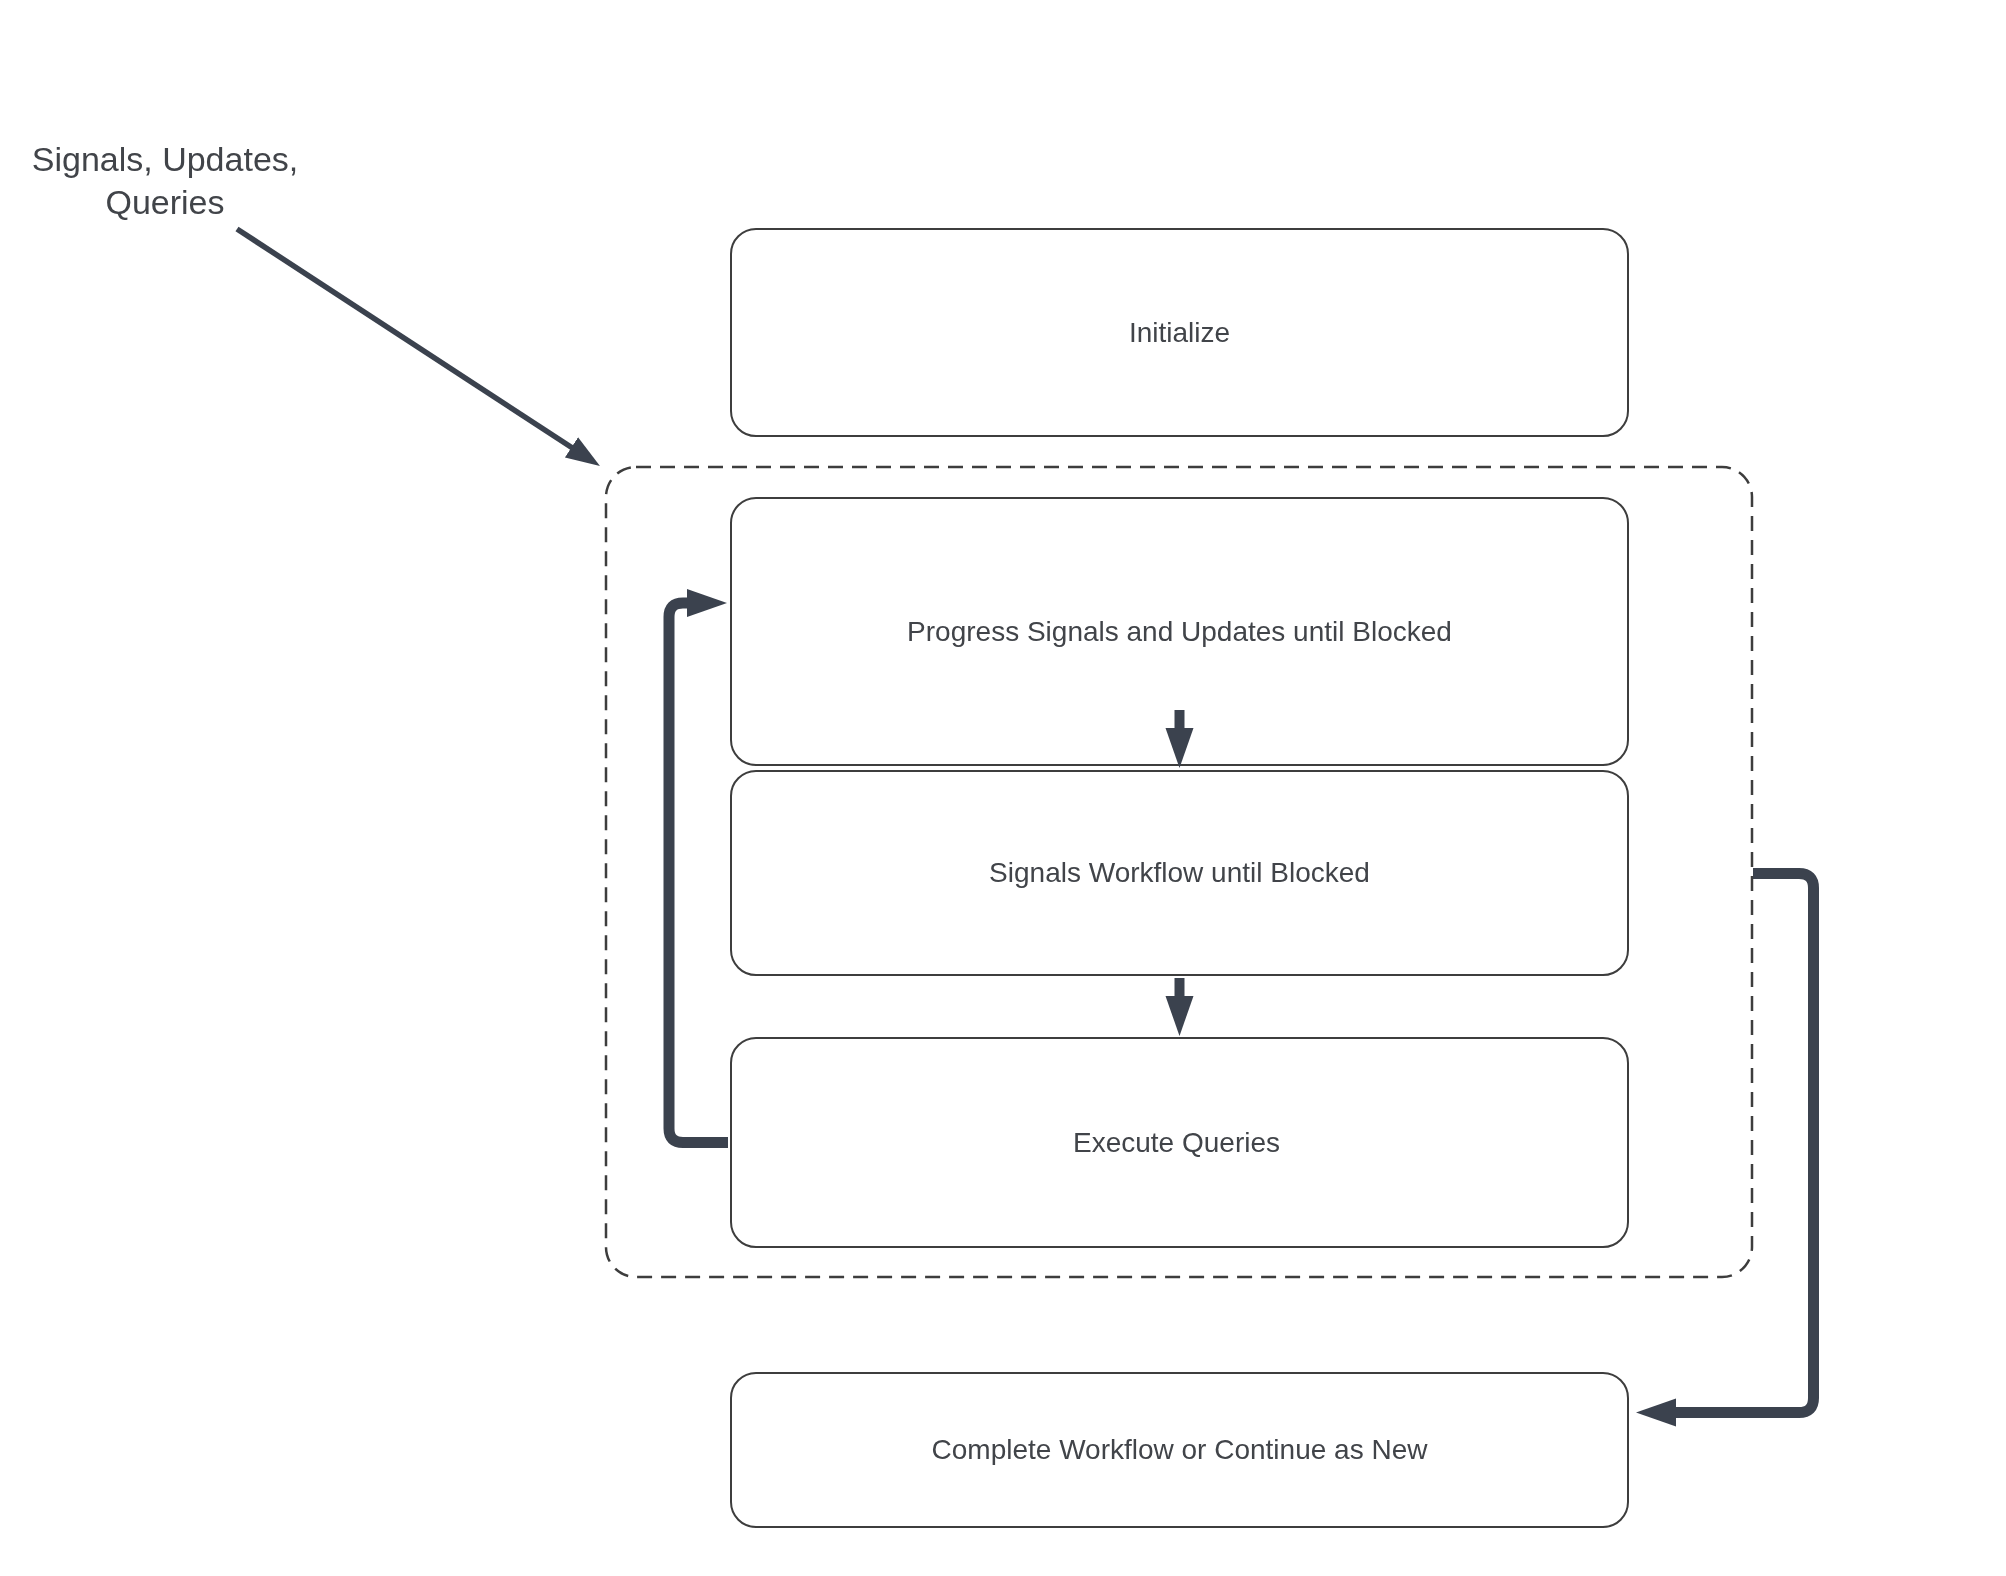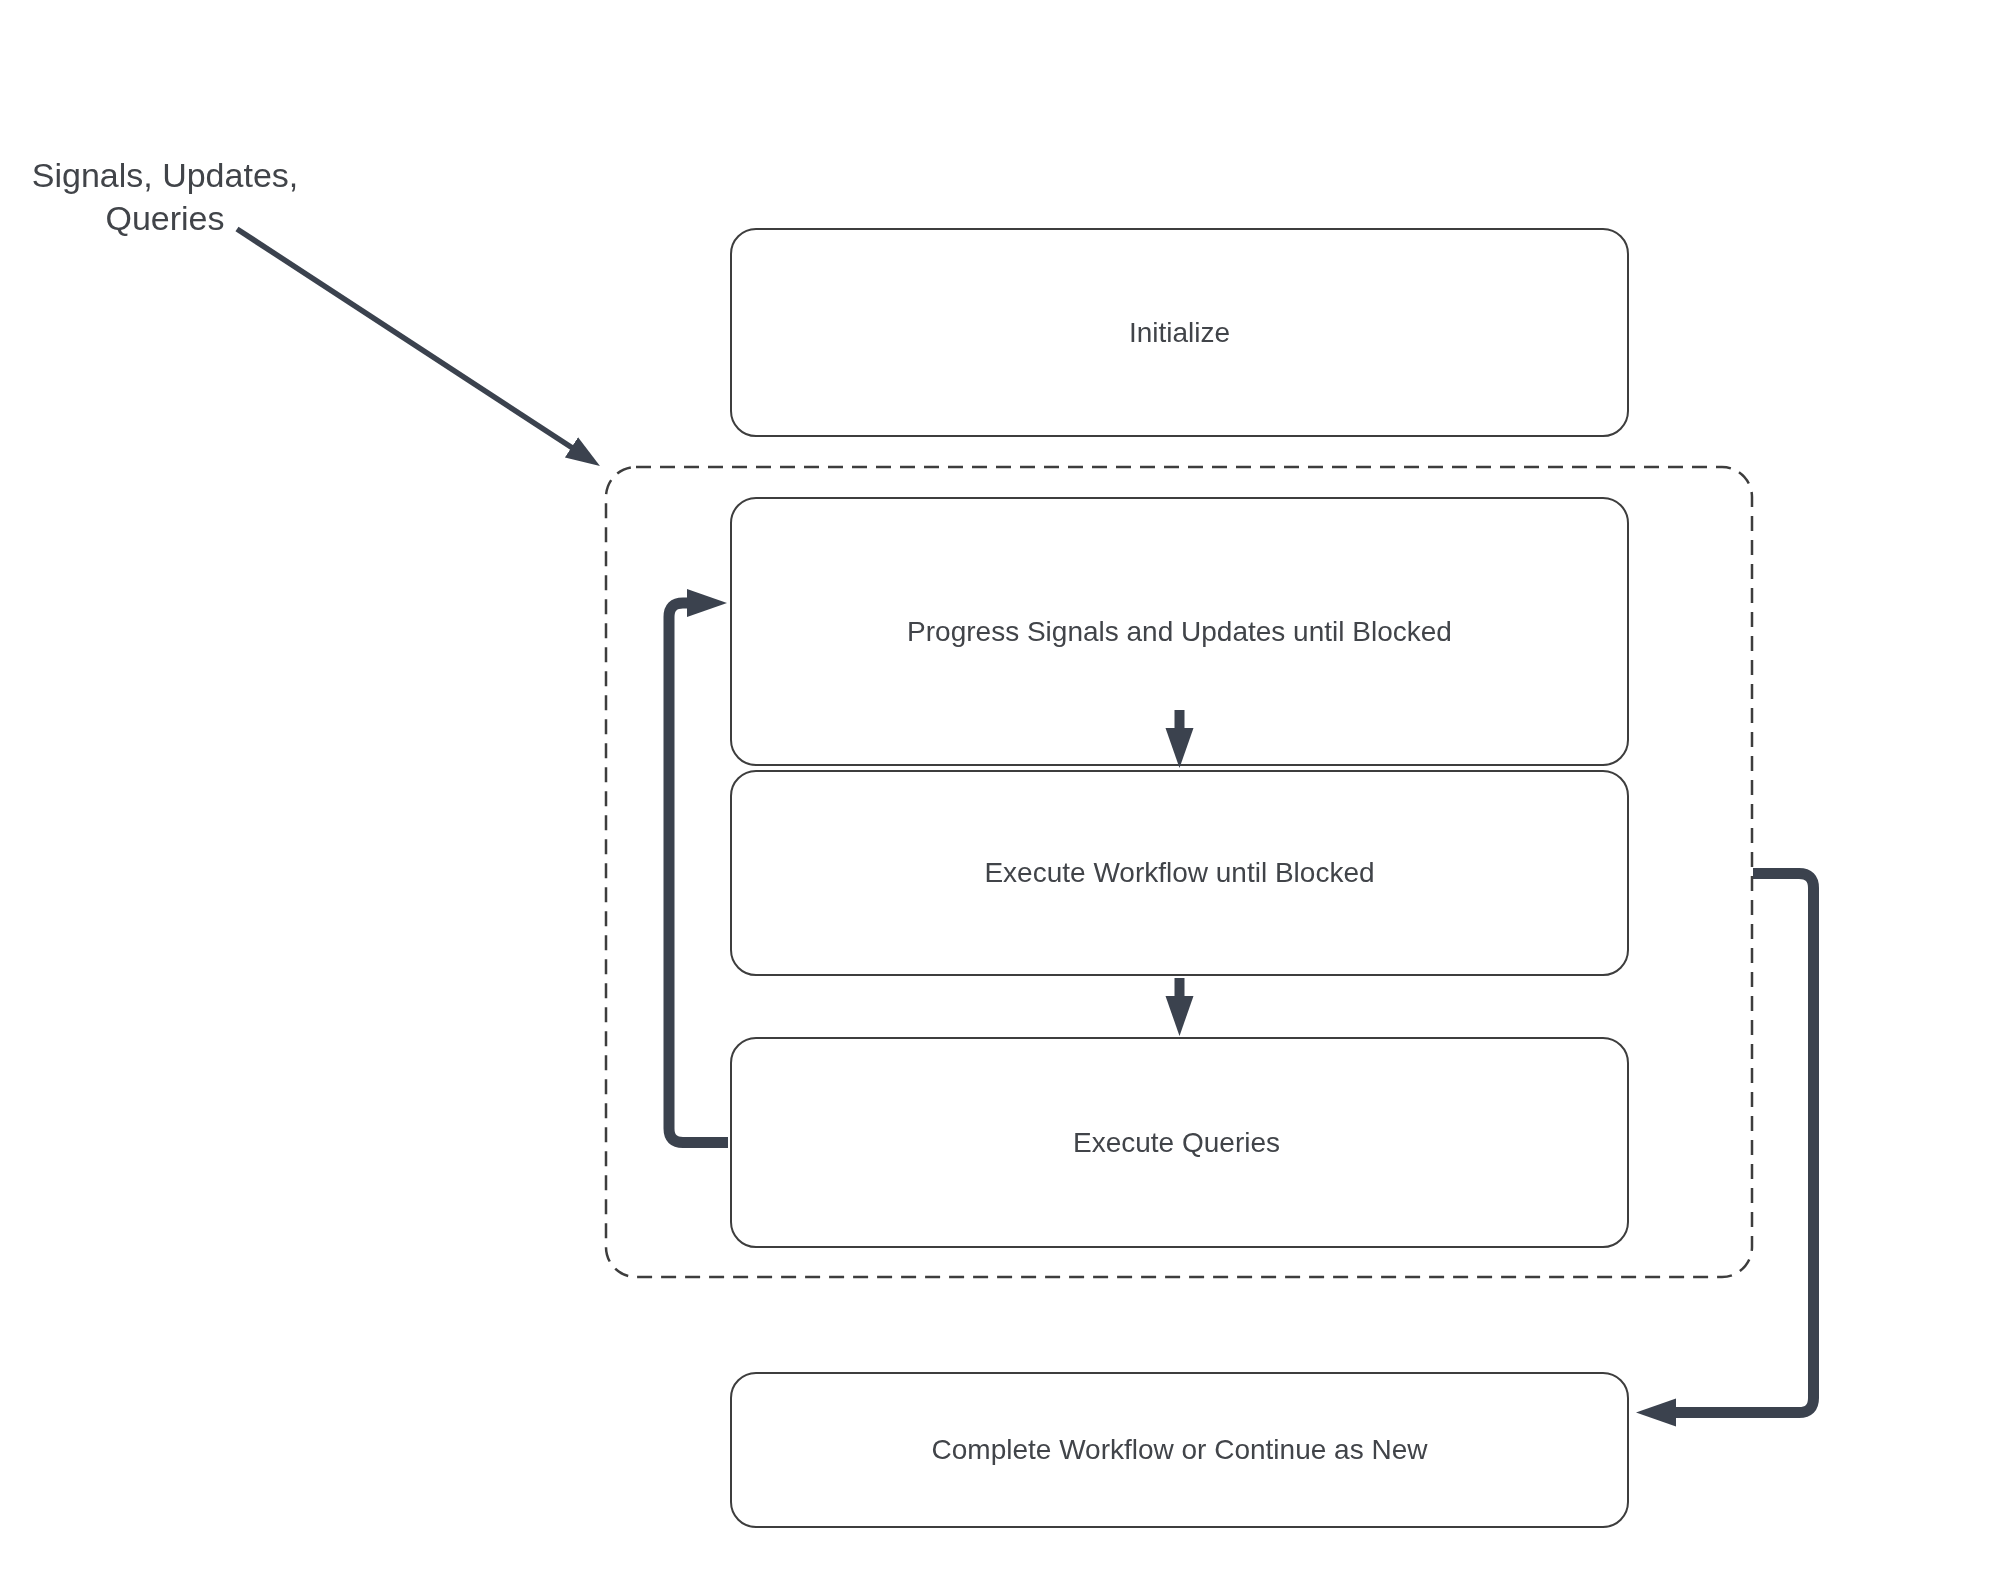--- a/index.html
+++ b/index.html
@@ -27,21 +27,20 @@
     font-size: 40px; line-height: 48px;
     font-style: italic;
     color: var(--text);
   }
   .annotation {
     position: absolute;
     left: 20px; top: 138px; width: 290px;
     text-align: center;
     font-size: 34px; line-height: 43px;
     color: var(--text);
-    margin-top: 16px;
   }
   .node {
     position: absolute;
     left: 730px; width: 899px;
     background: var(--bg);
     border: 2.5px solid var(--box-border);
     border-radius: 26px;
     display: flex; align-items: center; justify-content: center;
     text-align: center;
     font-size: 28px;
@@ -72,21 +71,21 @@
 
   <div class="node node-initialize">
     <span>Initialize</span>
   </div>
 
   <div class="node node-progress-signals">
     <span>Progress Signals and Updates until Blocked</span>
   </div>
 
   <div class="node node-progress-workflow">
-    <span>Execute Workflow until Blocked</span>
+    <span>Signals Workflow until Blocked</span>
   </div>
 
   <div class="node node-execute-queries">
     <span>Execute Queries</span>
   </div>
 
   <div class="node node-complete">
     <span>Complete Workflow or Continue as New</span>
   </div>
 

